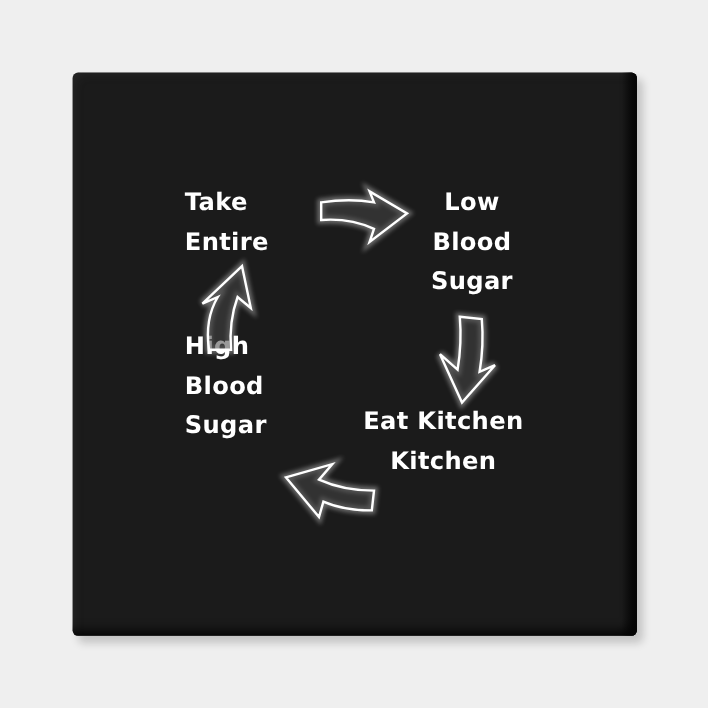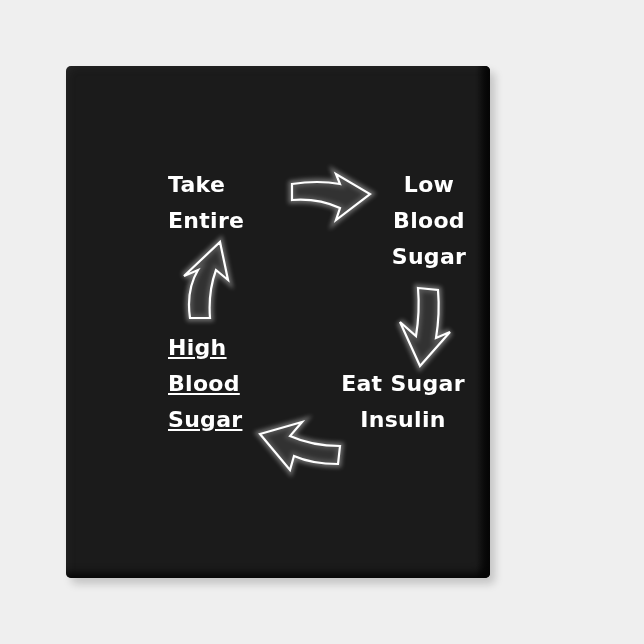--- a/index.html
+++ b/index.html
@@ -6,28 +6,27 @@
     body {
       width: 644px; height: 644px;
       background: #efefef;
       position: relative;
       overflow: hidden;
       font-family: "DejaVu Sans", sans-serif;
     }
     .tile {
       position: absolute;
       left: 66px; top: 66px;
-      width: 408px; height: 512px;
+      width: 513px; height: 512px;
       background: #1b1b1b;
       border-radius: 5px;
       box-shadow:
         inset -10px -10px 10px -6px rgba(0,0,0,0.9),
         inset 6px 6px 10px -6px rgba(80,80,80,0.25),
         5px 6px 8px rgba(0,0,0,0.18);
-      padding-left: 16px;
     }
     .tile::after {
       content: "";
       position: absolute;
       right: 0; top: 0; bottom: 0;
       width: 14px;
       background: linear-gradient(to right, rgba(0,0,0,0), #050505);
       border-radius: 0 5px 5px 0;
     }
     .label {
@@ -68,25 +67,25 @@
     <span>Entire</span>
   </div>
 
   <div class="label center" style="left:313px; top:101px; width:100px;">
     <span>Low</span>
     <span>Blood</span>
     <span>Sugar</span>
   </div>
 
   <div class="label center" style="left:263px; top:300px; width:148px;">
-    <span>Eat Sugar</span>
-    <span>Insulin</span>
+    <span>Eat Kitchen</span>
+    <span>Kitchen</span>
   </div>
 
-  <div class="label" style="left:102px; top:264px;text-decoration:underline;">
+  <div class="label" style="left:102px; top:232px;">
     <span>High</span>
     <span>Blood</span>
     <span>Sugar</span>
   </div>
 
   <svg class="arrow" style="left:222px; top:104px;" width="90" height="56" viewBox="0 0 90 56">
     <path class="glow" d="M4 14 Q30 10 52 14 L48 4 L82 24 L48 50 L52 38 Q30 28 4 30 Z"></path>
     <path class="body" d="M4 14 Q30 10 52 14 L48 4 L82 24 L48 50 L52 38 Q30 28 4 30 Z"></path>
   </svg>
 

